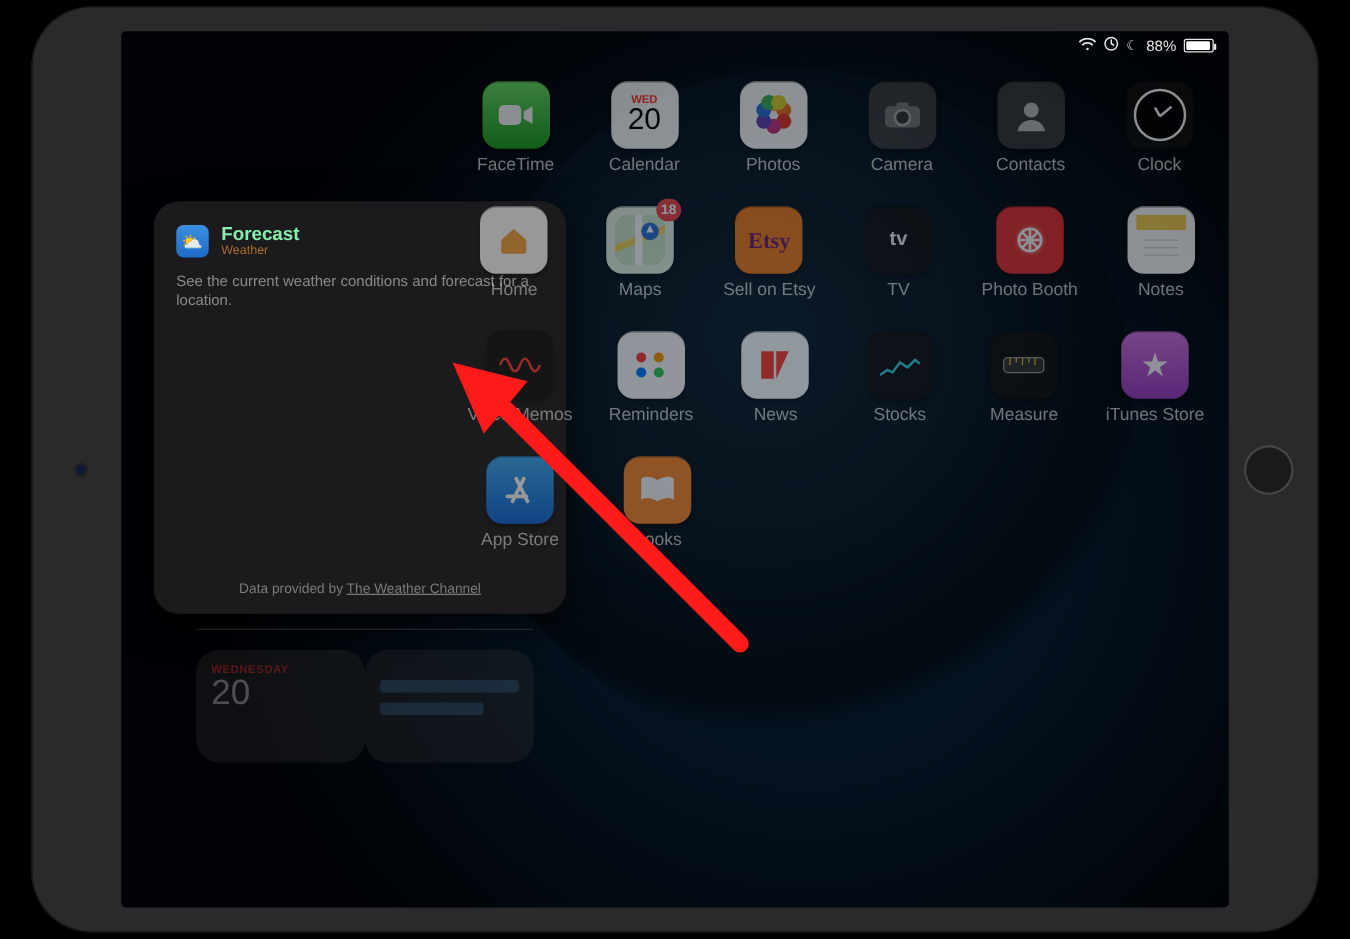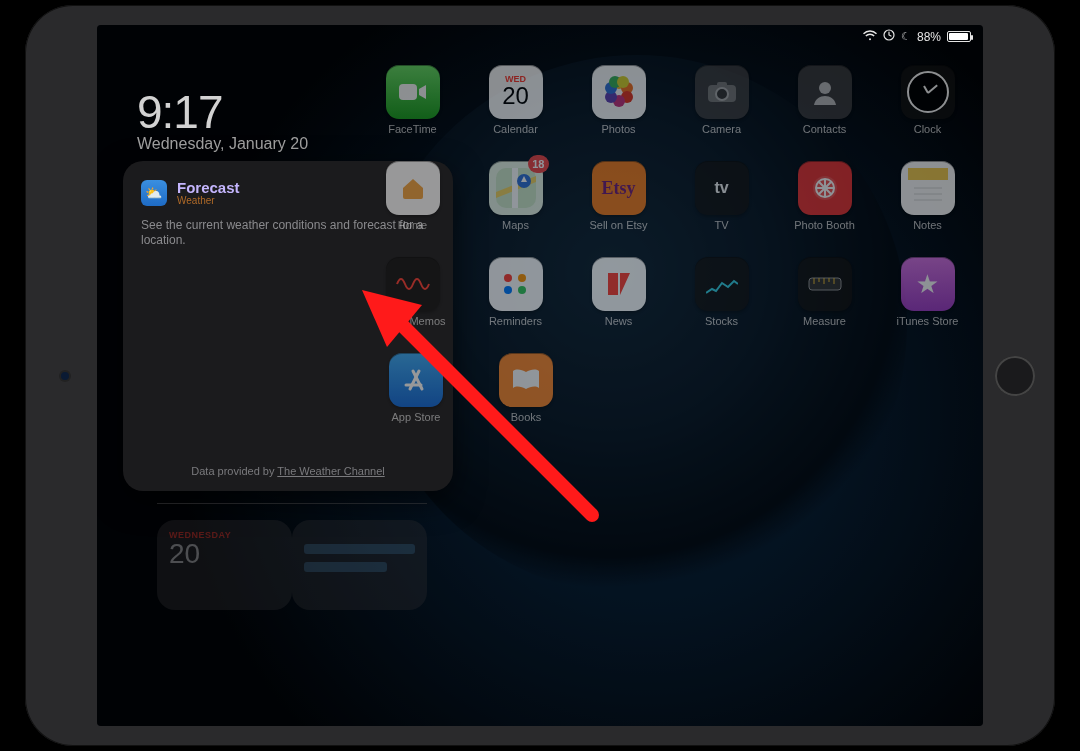--- a/index.html
+++ b/index.html
@@ -47,21 +47,21 @@
 .popover{
   position:absolute;left:26px;top:136px;width:330px;height:330px;
   background:#1b1b1d;border-radius:20px;padding:18px 18px 14px 18px;
   box-shadow:0 10px 30px rgba(0,0,0,.6);
   display:flex;flex-direction:column;
 }
 .pop-head{display:flex;align-items:center;gap:10px;}
 .wicon{width:26px;height:26px;border-radius:6px;background:linear-gradient(#3a8fe0,#1e6bc5);
   display:flex;align-items:center;justify-content:center;}
 .wicon span{font-size:14px;}
-.pop-title{font-size:15px;font-weight:600;color:#c4b5fd;}
+.pop-title{font-size:15px;font-weight:600;color:#86efac;}
 .pop-sub{font-size:10px;color:#b06a28;margin-top:-1px;}
 .pop-desc{margin-top:12px;font-size:12px;line-height:15px;color:#8a8a8d;}
 .loc-row{
   margin-top:20px;height:40px;border-radius:10px;background:#2d2d30;
   display:flex;align-items:center;justify-content:space-between;padding:0 14px;cursor:pointer;
 }
 .loc-row .lab{font-size:14px;color:#fff;}
 .loc-row .val{font-size:14px;color:#0a84ff;}
 .pop-foot{margin-top:auto;text-align:center;font-size:11px;color:#7a7a7d;}
 .pop-foot .u{text-decoration:underline;}
@@ -75,21 +75,21 @@
 .gw-day{font-size:28px;font-weight:400;color:#dcdcde;margin-top:-2px;}
 .gw-bars{display:flex;flex-direction:column;gap:8px;padding-top:14px;}
 .gw-bars div{height:10px;border-radius:3px;background:#4a6a84;}
 .gw-bars div:nth-child(2){width:75%;}
 
 
 .apps{position:absolute;left:280px;top:40px;right:20px;bottom:70px;}
 .app-row{display:flex;justify-content:flex-start;gap:32px;margin-bottom:26px;padding-left:0;}
 .app{width:78px;display:flex;flex-direction:column;align-items:center;gap:4px;opacity:.55;}
 .app .tile{width:54px;height:54px;border-radius:13px;display:flex;align-items:center;justify-content:center;font-size:24px;position:relative;box-shadow:0 1px 0 rgba(0,0,0,.4) inset,0 2px 3px rgba(0,0,0,.4);}
-.app .lbl{font-size:11px;color:#c9c9c9;white-space:nowrap;}
+.app .lbl{font-size:14px;color:#c9c9c9;white-space:nowrap;}
 .badge{position:absolute;top:-6px;right:-6px;min-width:18px;height:18px;padding:0 4px;border-radius:9px;background:#ef4444;color:#fff;font-size:11px;font-weight:600;line-height:18px;text-align:center;}
 
 
 .t-facetime{background:linear-gradient(#6de36a,#1fa522);} 
 .t-calendar{background:#fafafa;color:#000;flex-direction:column;font-size:10px;}
 .t-calendar .dw{color:#ff3b30;font-size:9px;font-weight:700;}
 .t-calendar .dn{color:#000;font-size:24px;font-weight:400;margin-top:-2px;}
 .t-photos{background:#fafafa;}
 .t-camera{background:#3a3a3c;}
 .t-contacts{background:#3a3a3c;}
@@ -147,24 +147,20 @@
             <path d="M6 3v3l2 1" stroke="#e5e5e5" stroke-width="1.2" fill="none" stroke-linecap="round"></path>
           </svg>
       </span>
       <span class="moon">☾</span>
       <span>88%</span>
       <span class="battery">
           <span class="battery-fill"></span>
         </span>
     </div>
 
-    <div class="time-block">
-      <div class="time">9:17</div>
-      <div class="date">Wednesday, January 20</div>
-    </div>
 
     <div class="popover">
       <div class="pop-head">
         <div class="wicon">
             <span>⛅</span>
           </div>
         <div>
           <div class="pop-title">Forecast</div>
           <div class="pop-sub">Weather</div>
         </div>

